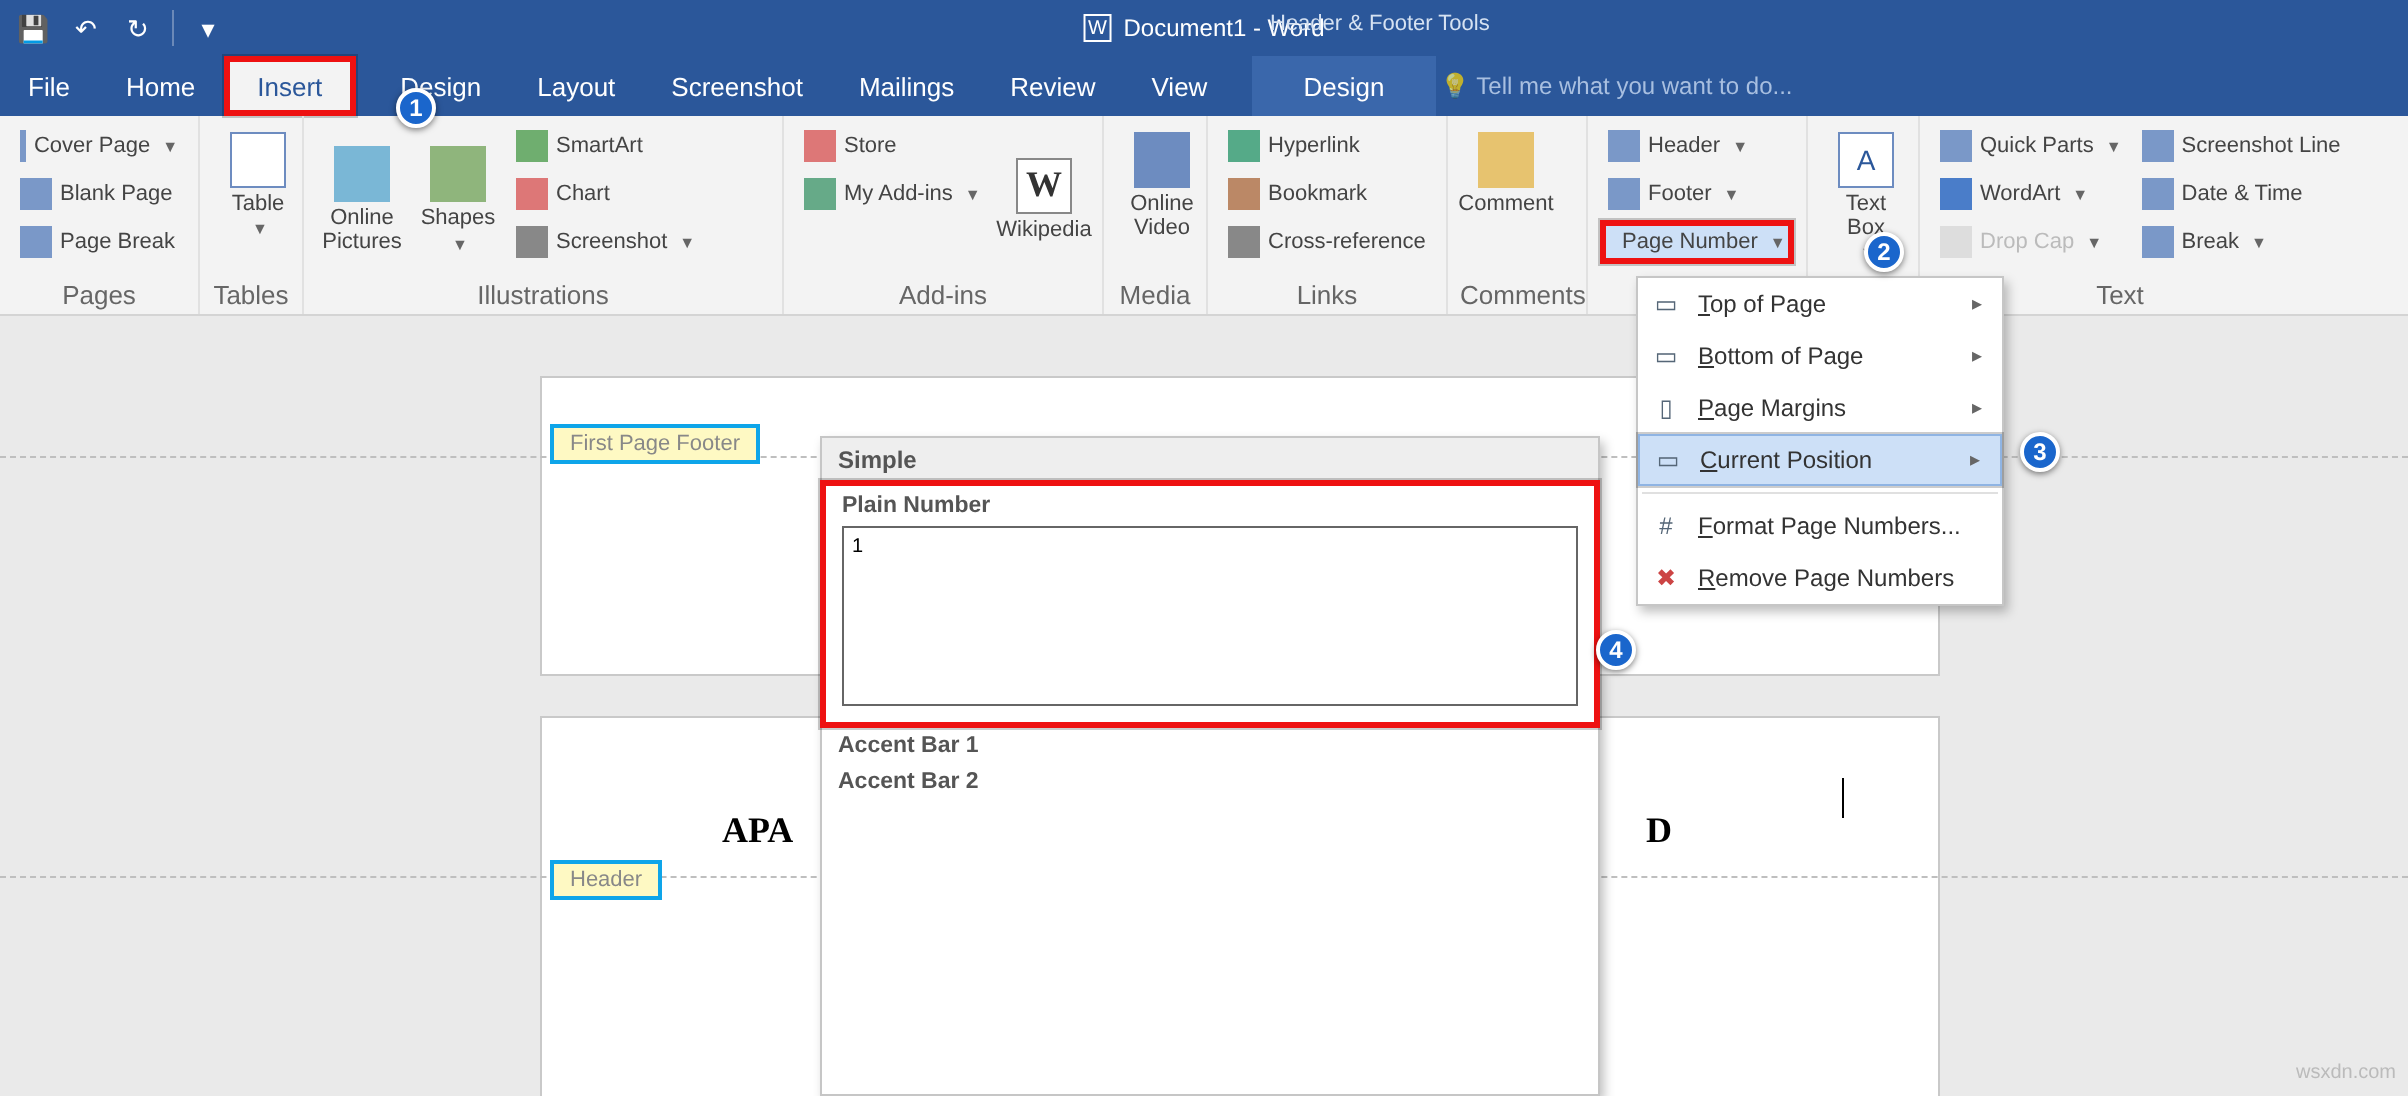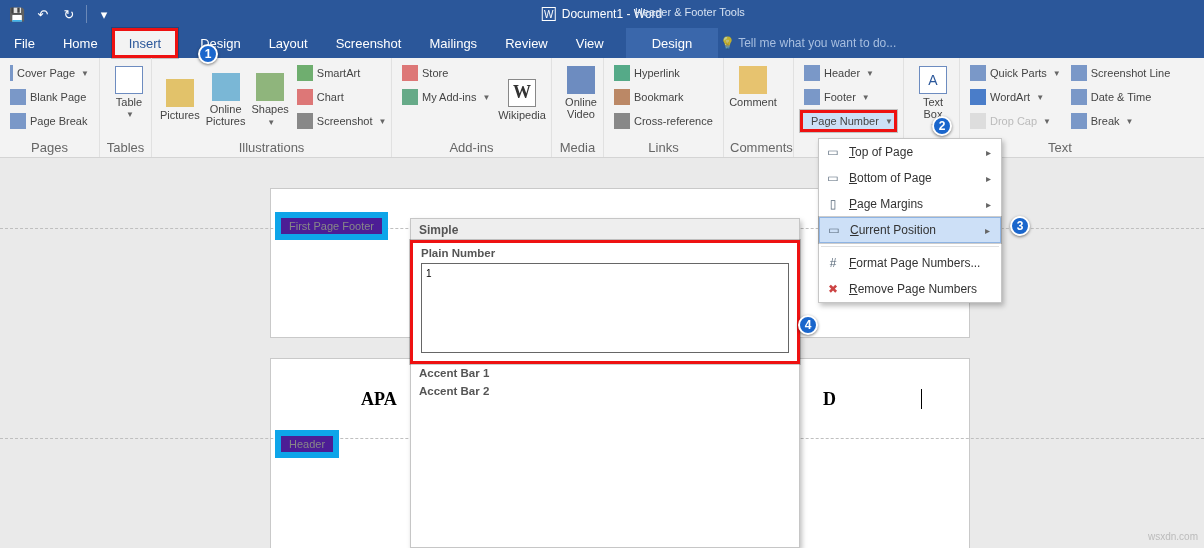--- a/index.html
+++ b/index.html
@@ -27,23 +27,23 @@
   .icon-sq { width:16px; height:16px; background:#7a98c8; display:inline-block; }
   .big-btn { display:flex; flex-direction:column; align-items:center; justify-content:center; width:46px; gap:2px; padding:4px 2px; }
   .big-btn .isz { width:28px; height:28px; background:#7a98c8; }
   .big-btn .lbl { font-size:11px; text-align:center; line-height:1.1; }
   .drop-tri { font-size:8px; color:#666; margin-left:2px; }
   .canvas { position:absolute; top:158px; left:0; right:0; bottom:0; background:#eaeaea; }
   .canvas::-webkit-scrollbar{width:0}
   .page1, .page2 { position:absolute; background:#fff; border:1px solid #c9c9c9; width:700px; left:270px; }
   .page1 { top:30px; height:150px; }
   .page2 { top:200px; bottom:-100px; }
-  .footer-tag, .header-tag { position:absolute; background:#4c1d95; border:6px solid #0ea5e9; color:#888; font-size:11px; padding:2px 8px; }
+  .footer-tag, .header-tag { position:absolute; background:#fef9c3; border:2px solid #0ea5e9; color:#888; font-size:11px; padding:2px 8px; }
   .dashed { position:absolute; border-top:1px dashed #bfbfbf; height:0; }
-  .doc-text { position:absolute; font-family:"Times New Roman",serif; font-weight:bold; font-size:18px; color:#000; }
+  .doc-text { position:absolute; font-family:"Times New Roman",serif; font-weight:bold; font-size:18px; color:#000;margin-top:16px; }
   .cursor-line { position:absolute; width:1px; height:20px; background:#000; }
   .menu-panel { position:absolute; background:#fff; border:1px solid #c6c6c6; box-shadow:2px 3px 5px rgba(0,0,0,.25); font-size:12px; color:#333; z-index:20; }
   .menu-row { display:flex; align-items:center; height:26px; padding:0 10px 0 6px; gap:8px; position:relative; }
   .menu-row.sel { background:#cde0f7; border:1px solid #8fb4e3; }
   .menu-row .ico { width:16px; height:16px; display:flex; align-items:center; justify-content:center; font-size:12px; color:#567; }
   .menu-row .arrow { margin-left:auto; font-size:10px; color:#666; }
   .menu-sep { height:1px; background:#e0e0e0; margin:3px 2px; }
   .gallery { position:absolute; background:#fff; border:1px solid #c6c6c6; box-shadow:2px 3px 5px rgba(0,0,0,.25); z-index:25; }
   .gallery-header { background:#eee; padding:4px 8px; font-size:12px; font-weight:bold; color:#555; }
   .gallery-sub { padding:4px 8px 2px; font-size:11.5px; font-weight:bold; color:#555; }
@@ -122,24 +122,20 @@
       <div class="isz" style="background:linear-gradient(#fff,#fff) padding-box,#6d8cc0;border:1px solid #6d8cc0"></div>
       <div class="lbl">Table</div>
       <span class="drop-tri">▼</span>
     </div>
     <div class="group-label">Tables</div>
   </div>
 
   <div class="group" style="width:240px;display:flex;flex-direction:column">
     <div style="display:flex;gap:2px;flex:1">
       <div class="big-btn">
-          <div class="isz" style="background:#e2c26a"></div>
-          <div class="lbl">Pictures</div>
-        </div>
-      <div class="big-btn">
           <div class="isz" style="background:#7ab7d6"></div>
           <div class="lbl">Online Pictures</div>
         </div>
       <div class="big-btn">
           <div class="isz" style="background:#8fb57c"></div>
           <div class="lbl">Shapes</div>
           <span class="drop-tri">▼</span>
         </div>
       <div class="stack" style="flex:1">
         <div class="btn-row">

